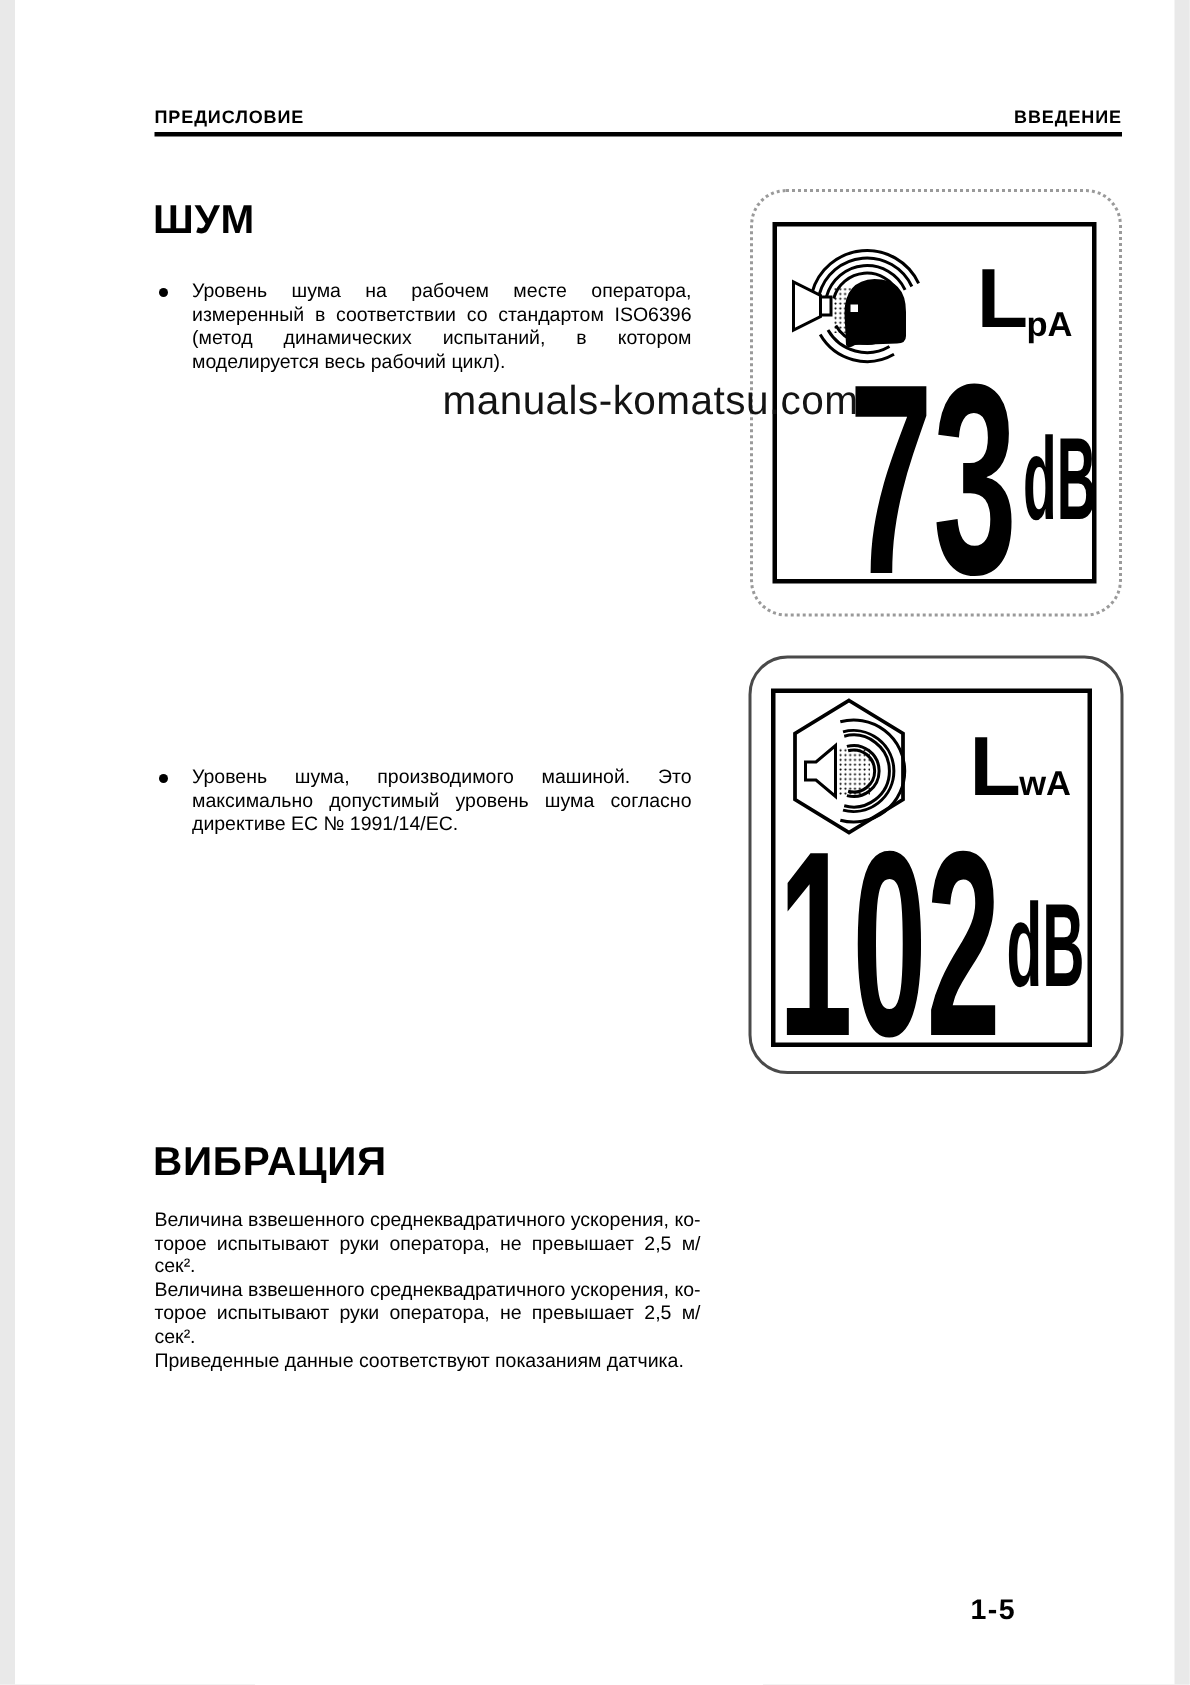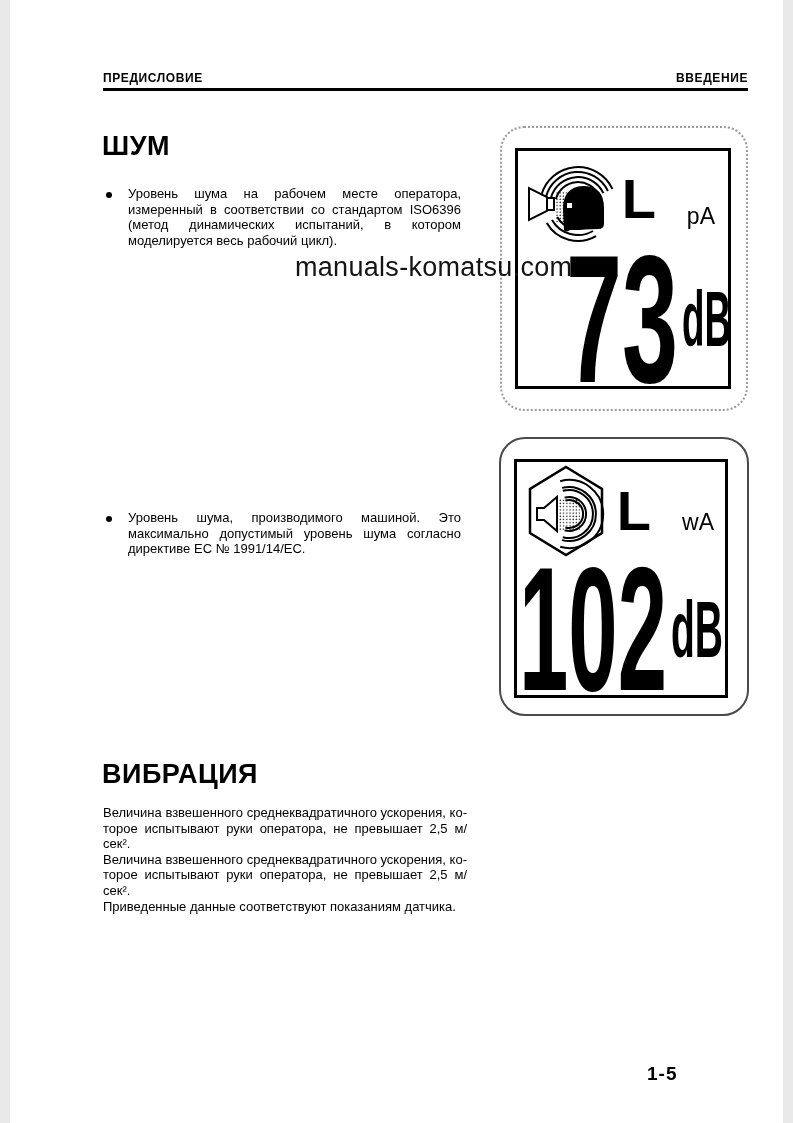--- a/index.html
+++ b/index.html
@@ -55,21 +55,21 @@
   .d2 .decal-inner { width:208px; height:233px; }
 
   .decal-icon { position:absolute; }
   .i1 { left:6px;  top:12px; }
   .i2 { left:4px;  top:2px; }
 
   .sym { position:absolute; display:flex; align-items:flex-end; }
   .s1 { right:13px; top:27px; }
   .s2 { right:11px; top:28px; }
   .sym-main { font-size:56px; font-weight:bold; line-height:0.74; letter-spacing:-1px; }
-  .sym-sub  { font-size:23px; font-weight:normal; line-height:0.8; letter-spacing:0px;margin-left:32px; }
+  .sym-sub  { font-size:23px; font-weight:bold; line-height:0.8; letter-spacing:0px; }
   .s1 .sym-sub { margin-bottom:-6px; }
   .s2 .sym-sub { margin-bottom:0px; }
 
   .value-row { position:absolute; display:flex; align-items:center; }
   .v1 { left:47px; bottom:1px; }
   .v2 { left:1px;  bottom:2px; }
   .value-row svg { display:block; }
   .num-text { font-family:"Liberation Sans", sans-serif; font-weight:bold; fill:#000; }
   .unit-svg { margin-left:2px; }
 

